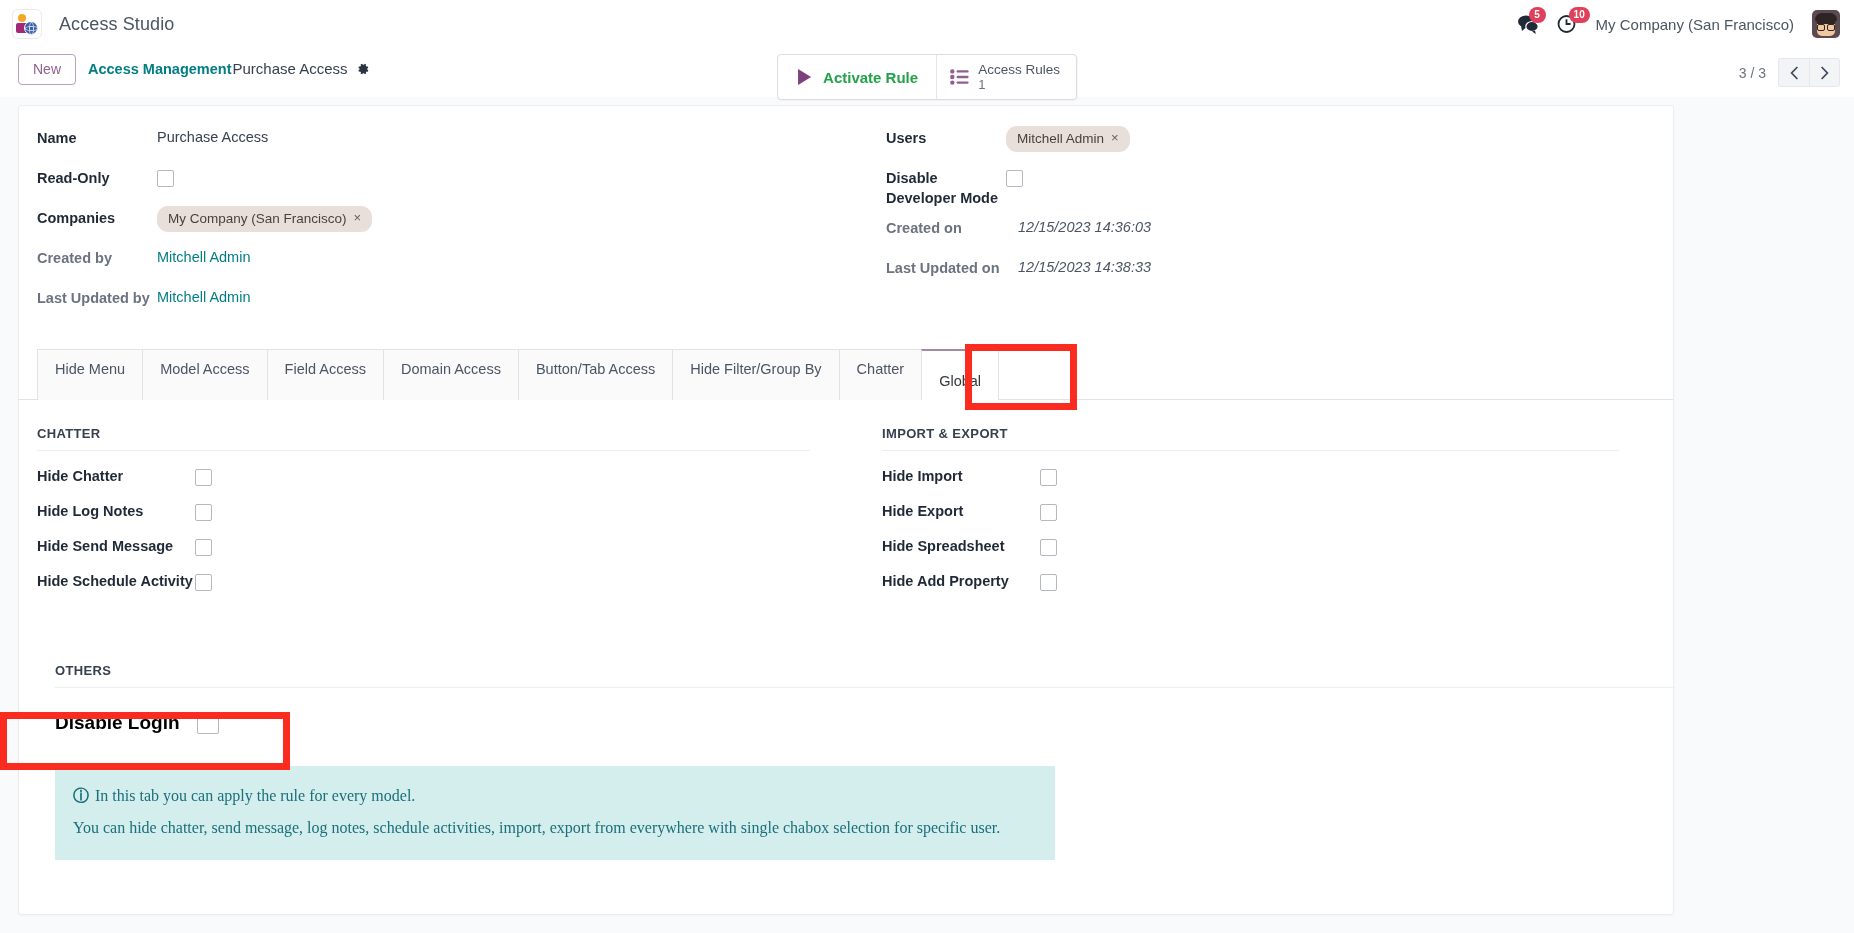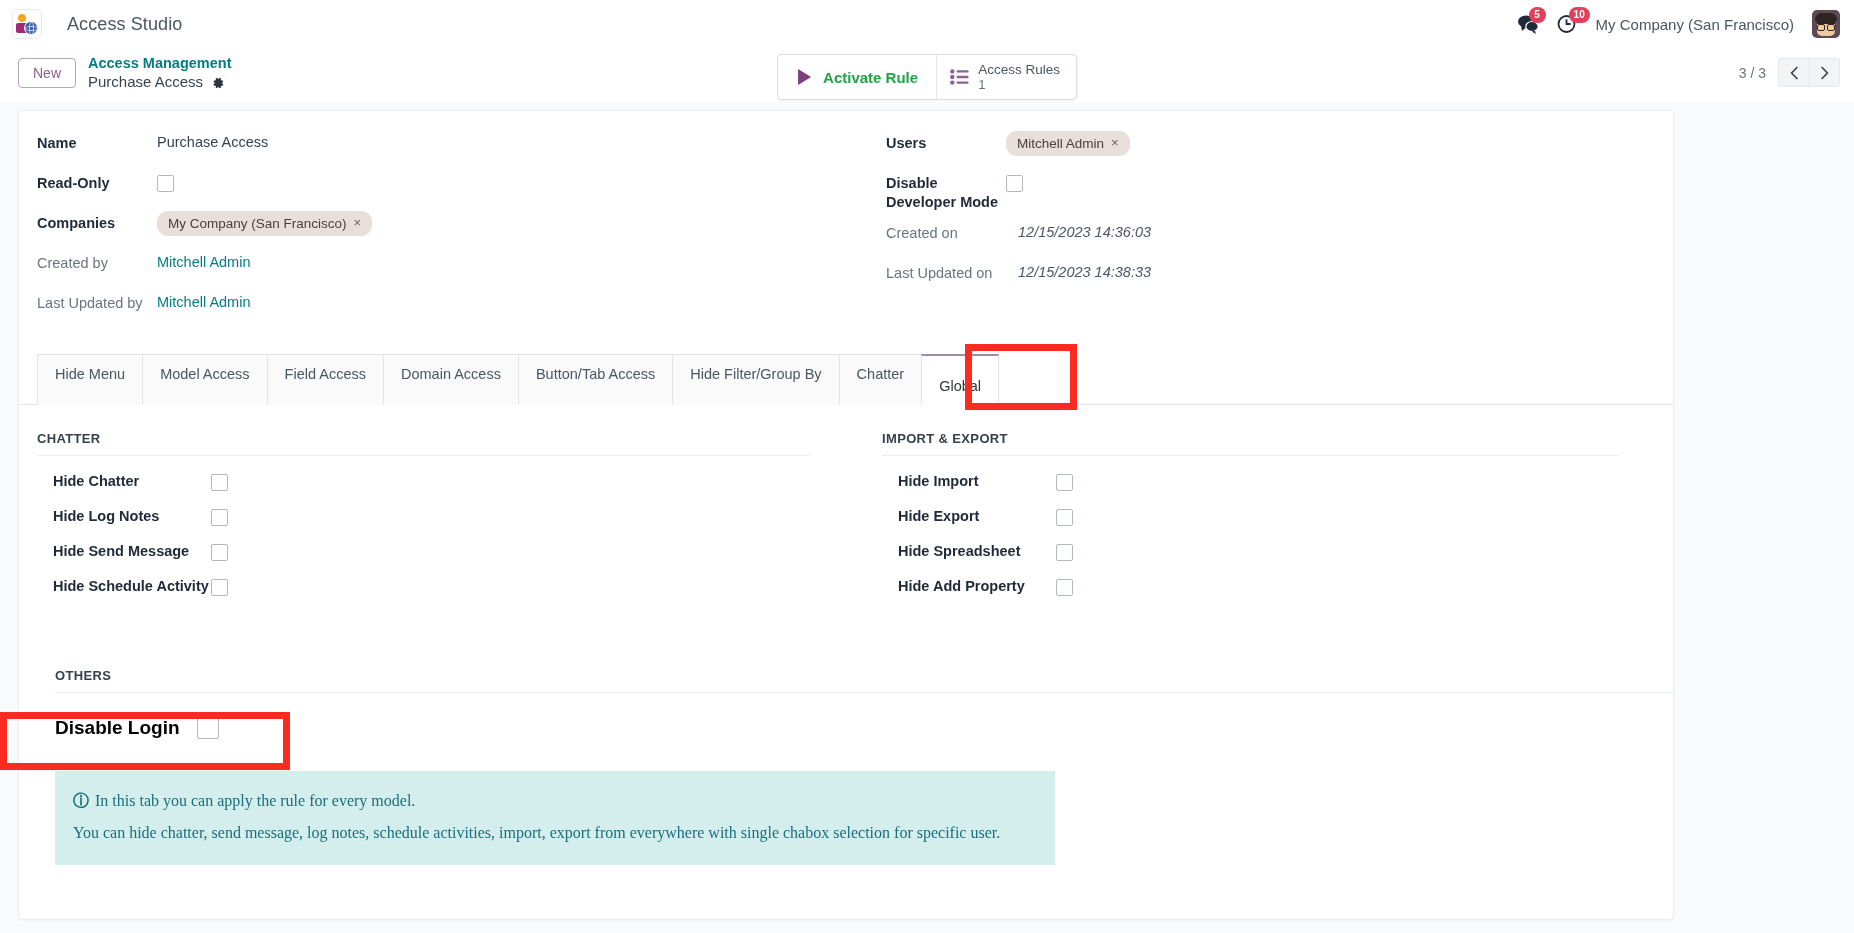--- a/index.html
+++ b/index.html
@@ -19,21 +19,21 @@
     height: 48px;
     background: #ffffff;
     display: flex;
     align-items: center;
     padding: 0 14px 0 12px;
     position: relative;
   }
   .brand {
     display: flex;
     align-items: center;
-    gap: 25px;
+    gap: 17px;
   }
   .app-logo {
     width: 30px; height: 30px;
     border-radius: 6px;
     background: #ffffff;
     border: 1px solid #e9e9ee;
     position: relative;
     flex: 0 0 auto;
   }
   .app-logo .head {
@@ -146,21 +146,21 @@
     background: #fff;
     border-radius: 4px;
     font-size: 14px;
     padding: 6px 14px;
     cursor: pointer;
     font-family: "Liberation Sans", sans-serif;
     line-height: 1.2;
   }
   .breadcrumb-wrap {
     display: flex;
-    flex-direction: column;
+    flex-direction: row;
     gap: 1px;
     line-height: 1.25;
   }
   .bc-link {
     color: #017e84;
     font-size: 14.5px;
     font-weight: 600;
     cursor: pointer;
     text-decoration: none;
   }
@@ -261,21 +261,21 @@
   }
   .f-label {
     width: 120px;
     flex: 0 0 120px;
     font-size: 14.5px;
     color: #1f2937;
     font-weight: bold;
     padding-top: 3px;
     line-height: 1.35;
   }
-  .f-label.readonly { font-weight: normal; color: #6b7280; }
+  .f-label.readonly { font-weight: bold; color: #6b7280; }
   .f-label.wide { width: 132px; flex: 0 0 132px; }
   .f-value {
     font-size: 14.5px;
     color: #374151;
     padding-top: 3px;
   }
   .f-value.link { color: #017e84; cursor: pointer; }
   .f-value.date { color: #4b5563; font-style: italic; }
 
   .cbox {
@@ -354,21 +354,21 @@
     display: flex;
     align-items: flex-start;
     min-height: 35px;
   }
   .chk-label {
     font-size: 14.5px;
     font-weight: bold;
     color: #1f2937;
     padding-top: 3px;
   }
-  .chk-label.w1 { width: 158px; flex: 0 0 158px; margin-left: 16px; }
+  .chk-label.w1 { width: 158px; flex: 0 0 158px; }
 
   .others-wrap { padding: 30px 18px 0 18px; position: relative; }
   .others-title {
     font-size: 13px; font-weight: bold; color: #37404d;
     letter-spacing: .35px;
     padding-bottom: 9px;
     border-bottom: 1px solid #eceef0;
     margin-bottom: 16px;
     width: 1620px;
     margin-top: 28px;

